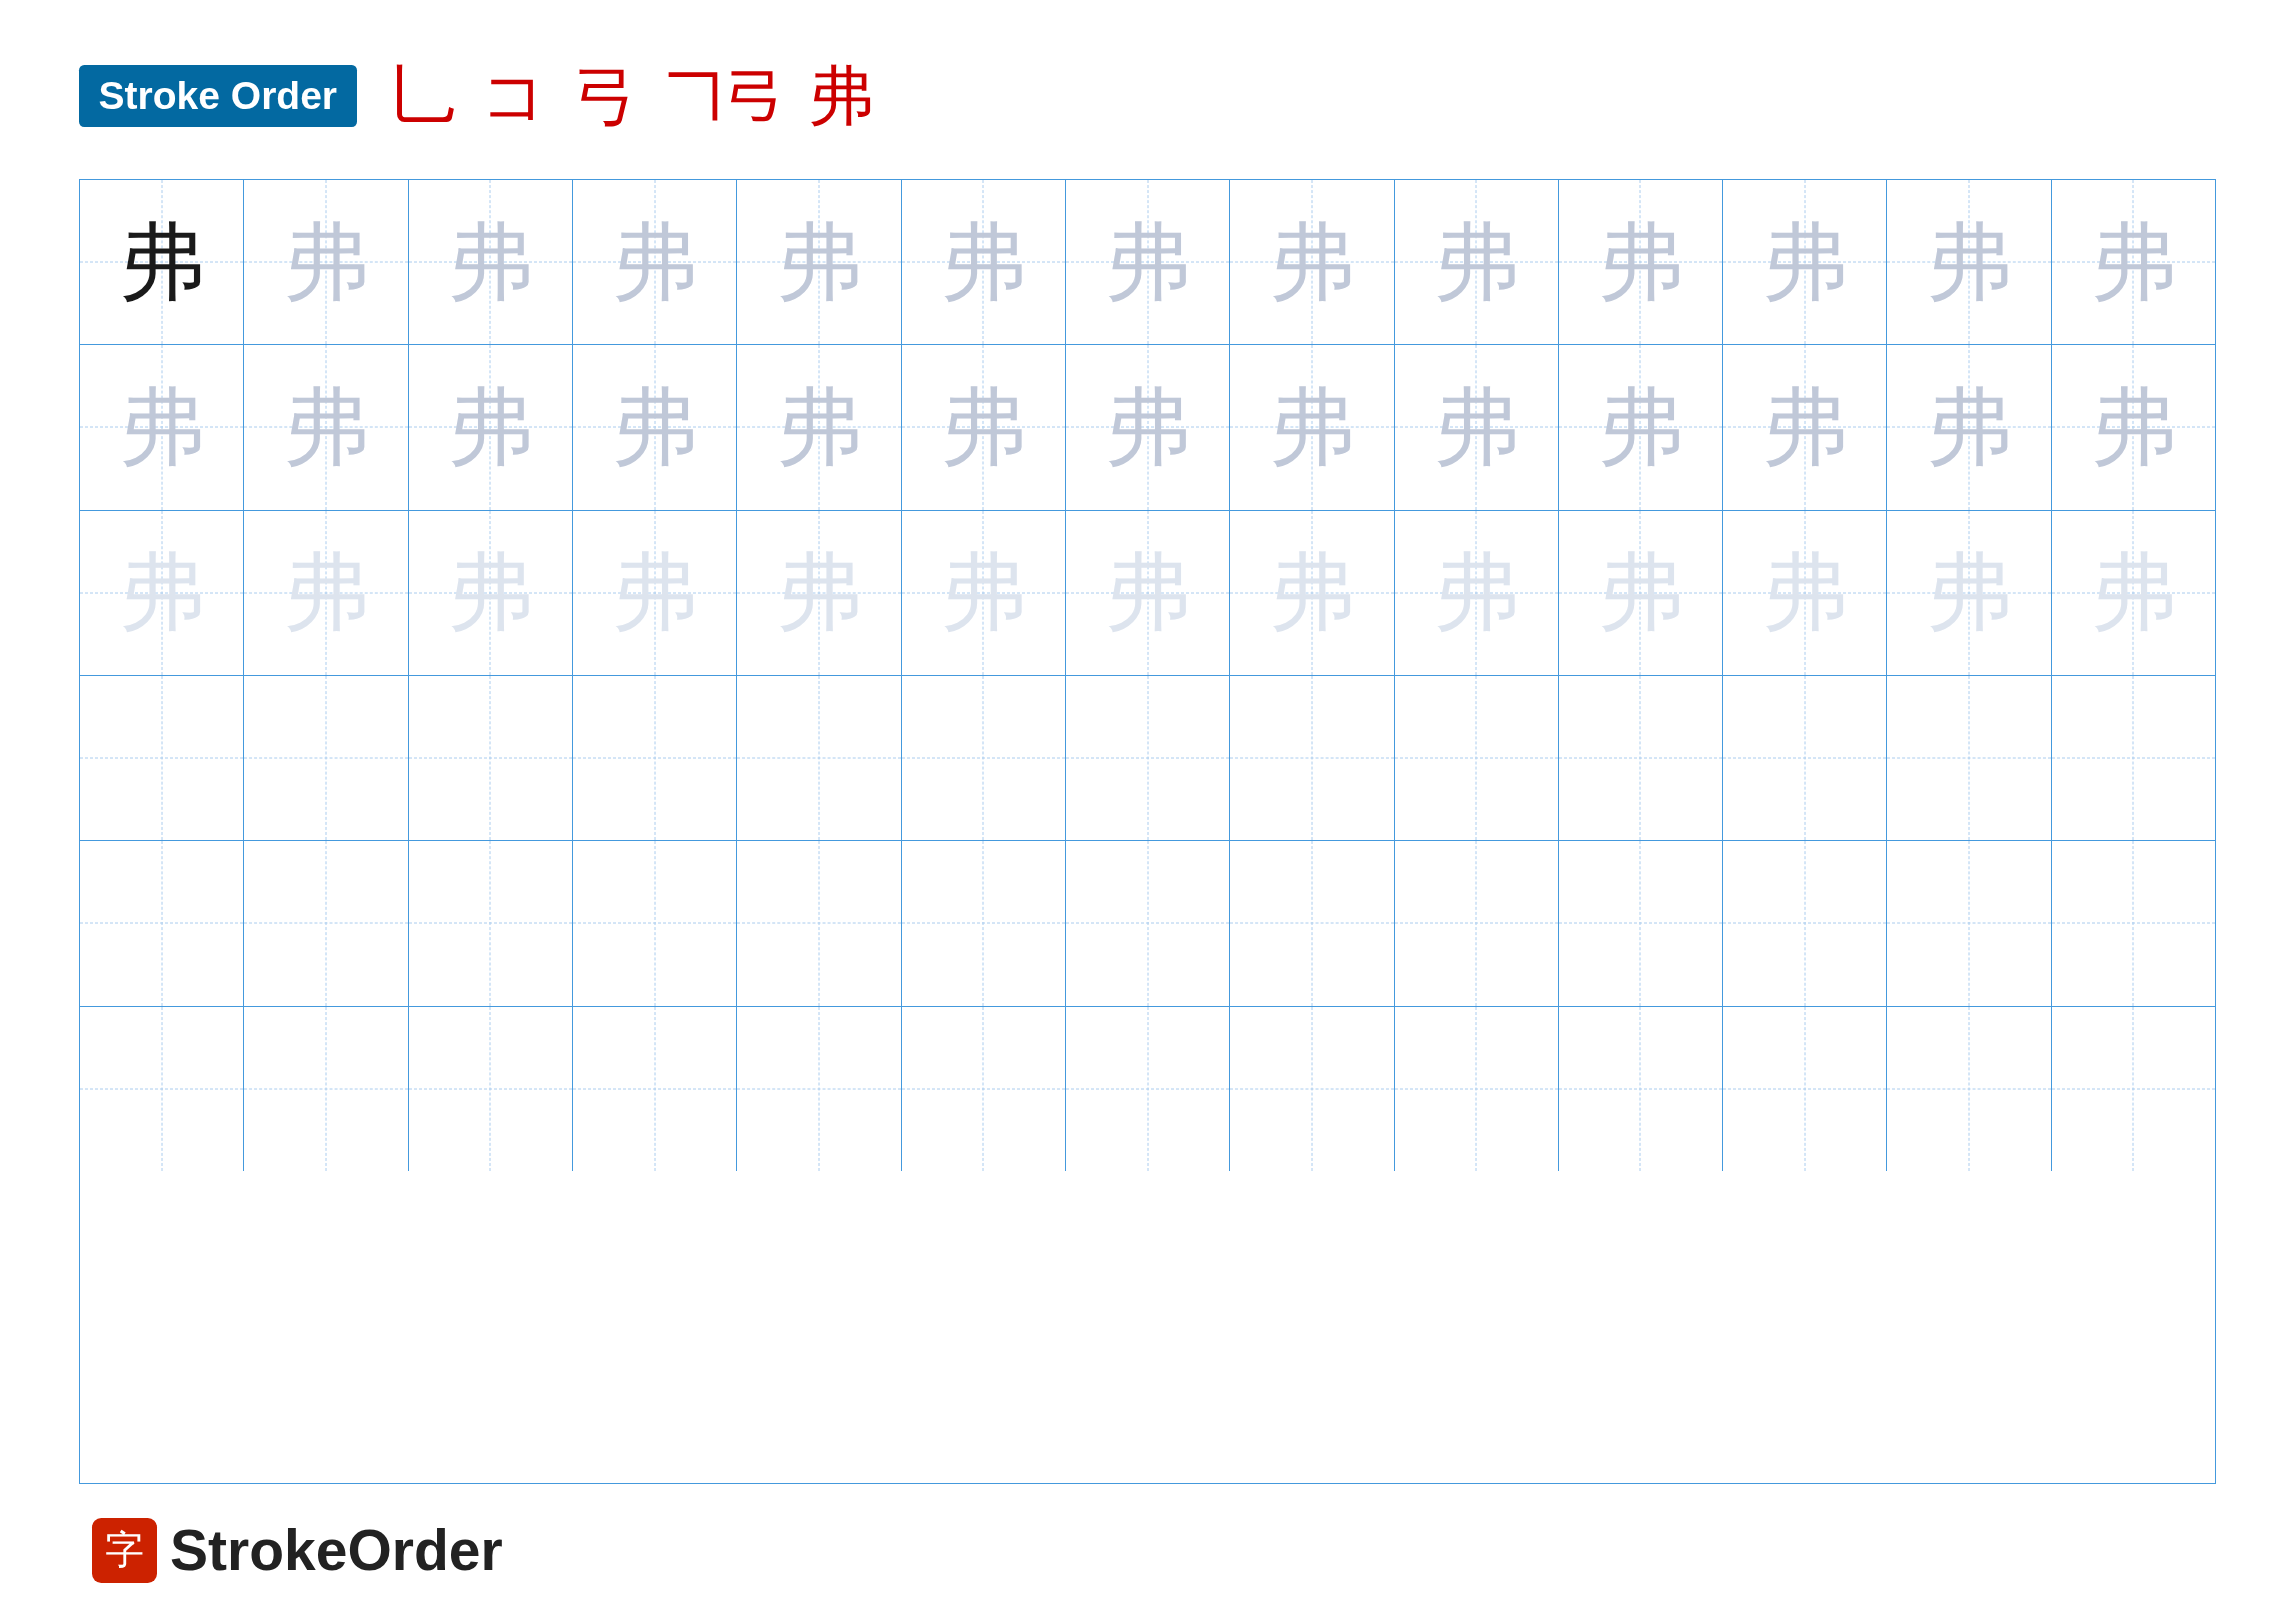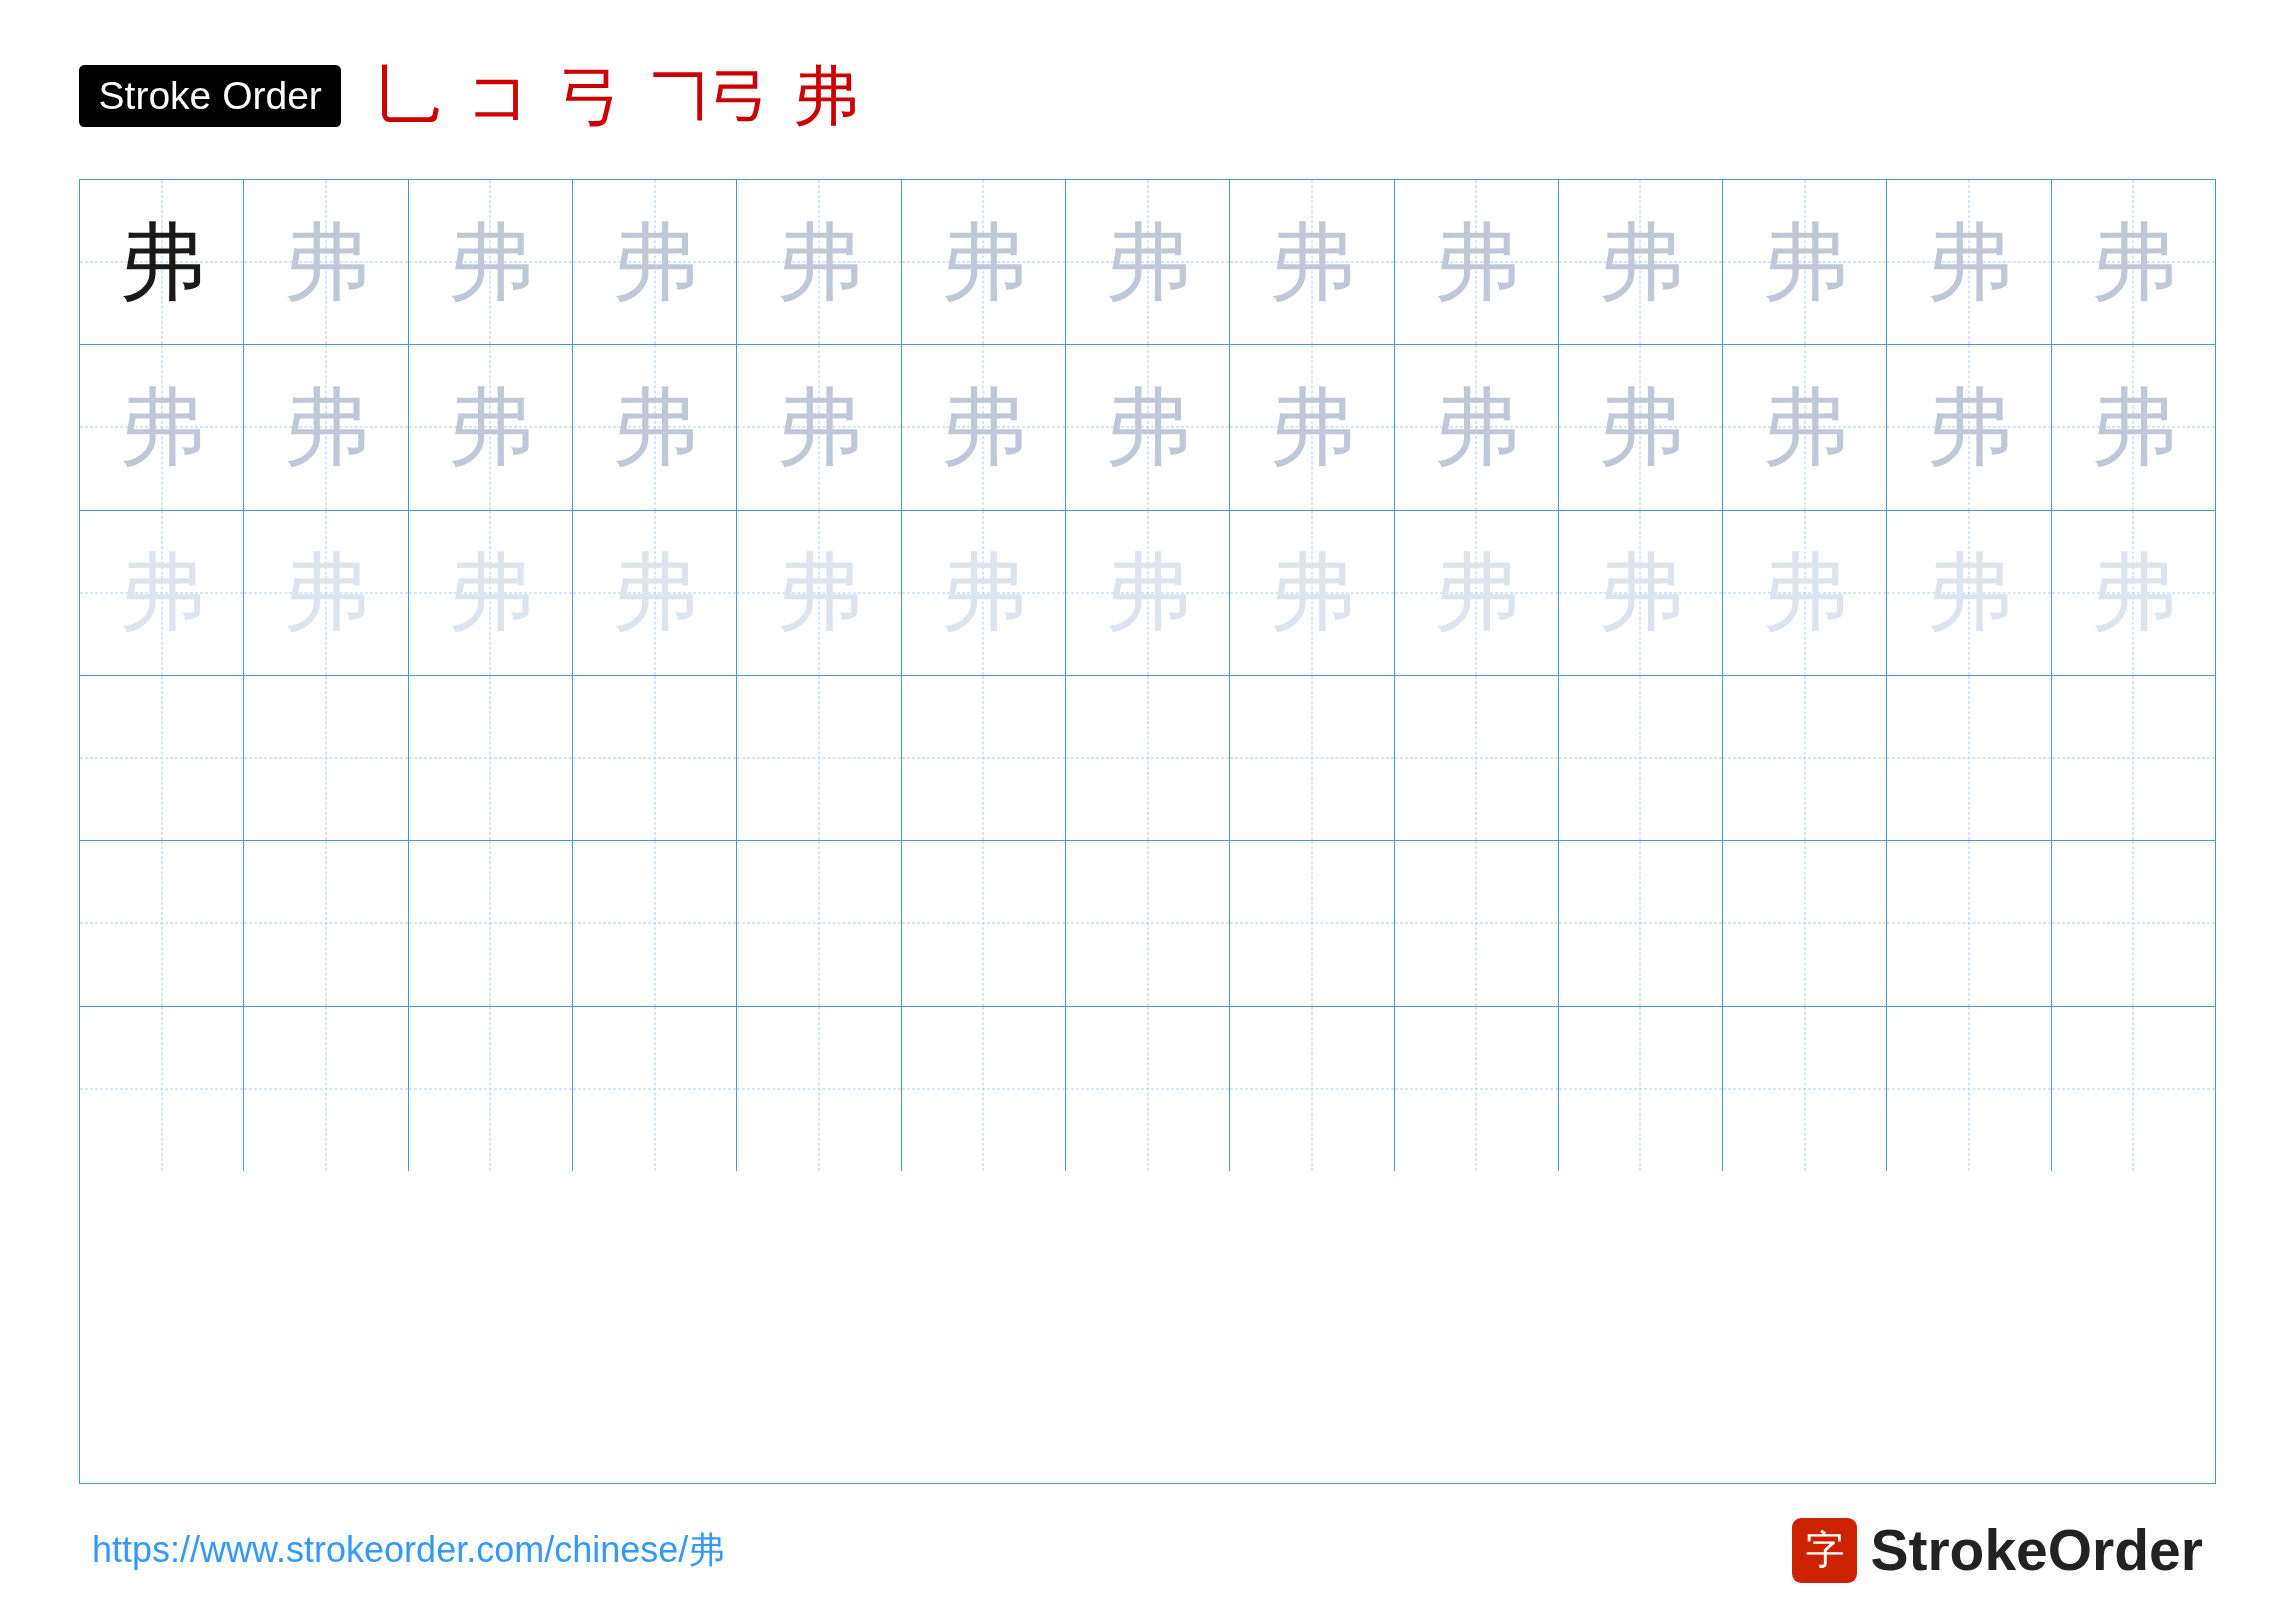--- a/index.html
+++ b/index.html
@@ -32,24 +32,24 @@
     }
 
     .stroke-order-section {
       display: flex;
       align-items: center;
       width: 100%;
       margin-bottom: 39px;
     }
 
     .stroke-order-badge {
-      background: #000000;
+      background: #0369a1;
       color: #ffffff;
       font-size: 39px;
-      font-weight: normal;
+      font-weight: bold;
       padding: 9.2px 19.6px;
       border-radius: 5.2px;
       margin-right: 33px;
       white-space: nowrap;
     }
 
     .stroke-steps {
       display: flex;
       align-items: center;
       gap: 26px;
@@ -360,21 +360,20 @@
       <div class="grid-cell"></div>
       <div class="grid-cell"></div>
       <div class="grid-cell"></div>
       <div class="grid-cell"></div>
       <div class="grid-cell"></div>
       <div class="grid-cell"></div>
     </div>
   </div>
 
   <div class="footer">
-    <span class="footer-url">https://www.strokeorder.com/chinese/弗</span>
     <div class="footer-logo">
       <div class="logo-icon">
         <span>字</span>
       </div>
       <span class="logo-text">StrokeOrder</span>
     </div>
   </div>
 
 </div>
 

